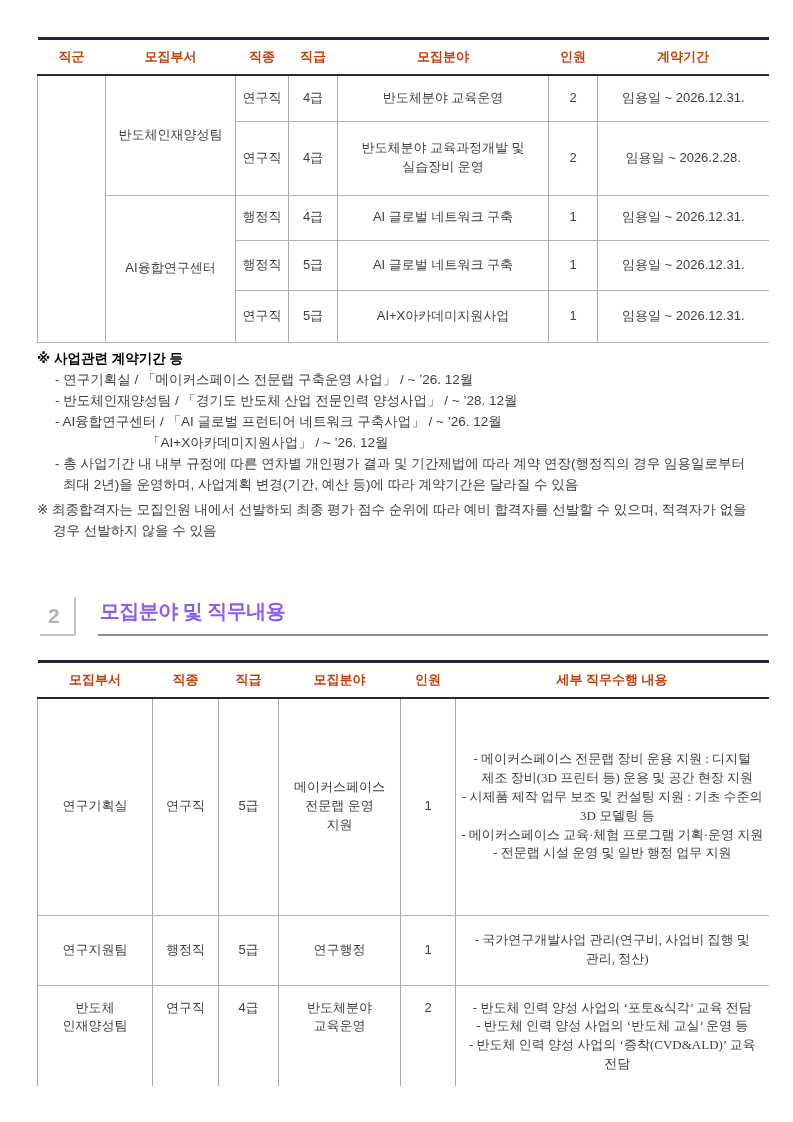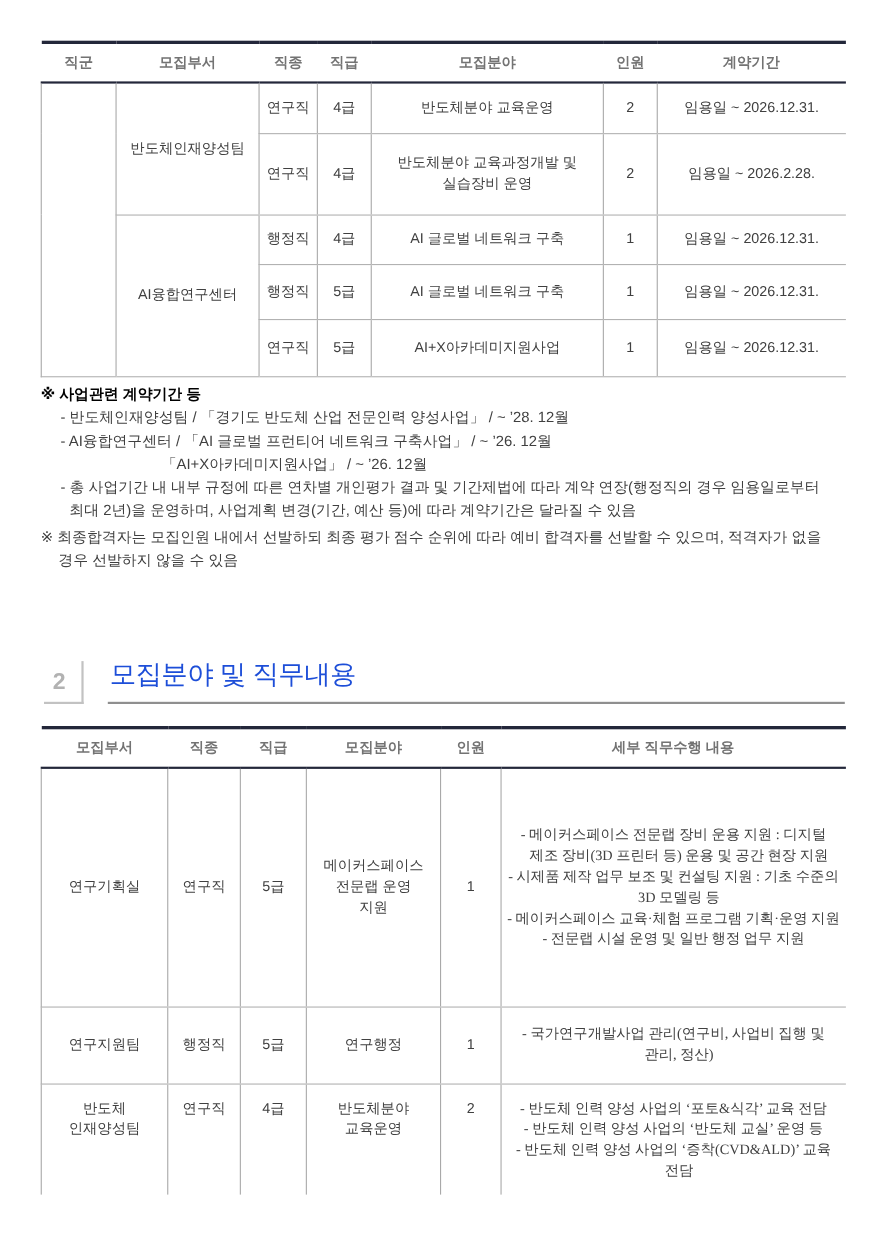--- a/index.html
+++ b/index.html
@@ -5,21 +5,21 @@
   html,body { margin:0; padding:0; background:#ffffff; }
   .page {
     position:relative; width:793px; height:1122px; margin:0 auto;
     background:#ffffff; overflow:hidden;
     font-family:"Liberation Sans","DejaVu Sans",sans-serif;
     color:#404040;
   }
   
   table.doc { border-collapse:collapse; table-layout:fixed; position:absolute; left:37px; width:731px; }
   table.doc th {
-    font-weight:bold; color:#737373; font-size:13px; padding:8px 2px;
+    font-weight:bold; color:#c2410c; font-size:13px; padding:8px 2px;
     border-top:3px solid #23273a; border-bottom:2px solid #23273a;
     text-align:center; vertical-align:middle;
   }
   table.doc td {
     font-size:13px; color:#404040; text-align:center; vertical-align:middle;
     border-bottom:1px solid #b2b2b2; border-left:1px solid #a9a9a9;
     padding:0 3px; line-height:1.45; word-break:keep-all;
   }
   table.doc td:last-child { border-right:none; }
   .pre { white-space:pre-line; }
@@ -42,21 +42,21 @@
   .hang0 { padding-left:16px; text-indent:-16px; }
   .gap-top { margin-top:4px; }
   
   .section-head { position:absolute; left:40px; top:597px; width:728px; display:flex; align-items:flex-end; }
   .section-num {
     color:#b2b2b2; font-size:21px; font-weight:bold;
     border-right:2px solid #c2c2c2; border-bottom:2px solid #c2c2c2;
     padding:8px 14px 8px 8px; line-height:1;
   }
   .section-title-wrap { flex:1; margin-left:22px; border-bottom:2px solid #8f8f8f; padding:0 0 9px 2px; }
-  .section-title { color:#1d4ed8; font-size:24px; font-weight:normal; letter-spacing:-0.5px; }
+  .section-title { color:#8b5cf6; font-size:20px; font-weight:bold; letter-spacing:-0.5px; }
 </style>
 </head>
 <body>
 
 <div class="page">
 
   <table class="doc" id="table1">
     <colgroup>
       <col style="width:68px">
         <col style="width:130px">
@@ -115,20 +115,21 @@
         <td>5급</td>
         <td>AI+X아카데미지원사업</td>
         <td>1</td>
         <td>임용일 ~ 2026.12.31.</td>
       </tr>
     </tbody>
   </table>
 
   <div class="notes">
     <div class="note-line ind0 n-bold">※ 사업관련 계약기간 등</div>
+    <div class="note-line ind1">- 연구기획실 / 「메이커스페이스 전문랩 구축운영 사업」 / ~ ’26. 12월</div>
     <div class="note-line ind1">- 반도체인재양성팀 / 「경기도 반도체 산업 전문인력 양성사업」 / ~ ’28. 12월</div>
     <div class="note-line ind1">- AI융합연구센터 / 「AI 글로벌 프런티어 네트워크 구축사업」 / ~ ’26. 12월</div>
     <div class="note-line ind2">「AI+X아카데미지원사업」 / ~ ’26. 12월</div>
     <div class="note-line ind1 hang1">- 총 사업기간 내 내부 규정에 따른 연차별 개인평가 결과 및 기간제법에 따라 계약 연장(행정직의 경우 임용일로부터 최대 2년)을 운영하며, 사업계획 변경(기간, 예산 등)에 따라 계약기간은 달라질 수 있음</div>
     <div class="note-line ind0 hang0 gap-top">※ 최종합격자는 모집인원 내에서 선발하되 최종 평가 점수 순위에 따라 예비 합격자를 선발할 수 있으며, 적격자가 없을 경우 선발하지 않을 수 있음</div>
   </div>
 
   <div class="section-head">
     <div class="section-num">2</div>
     <div class="section-title-wrap">

